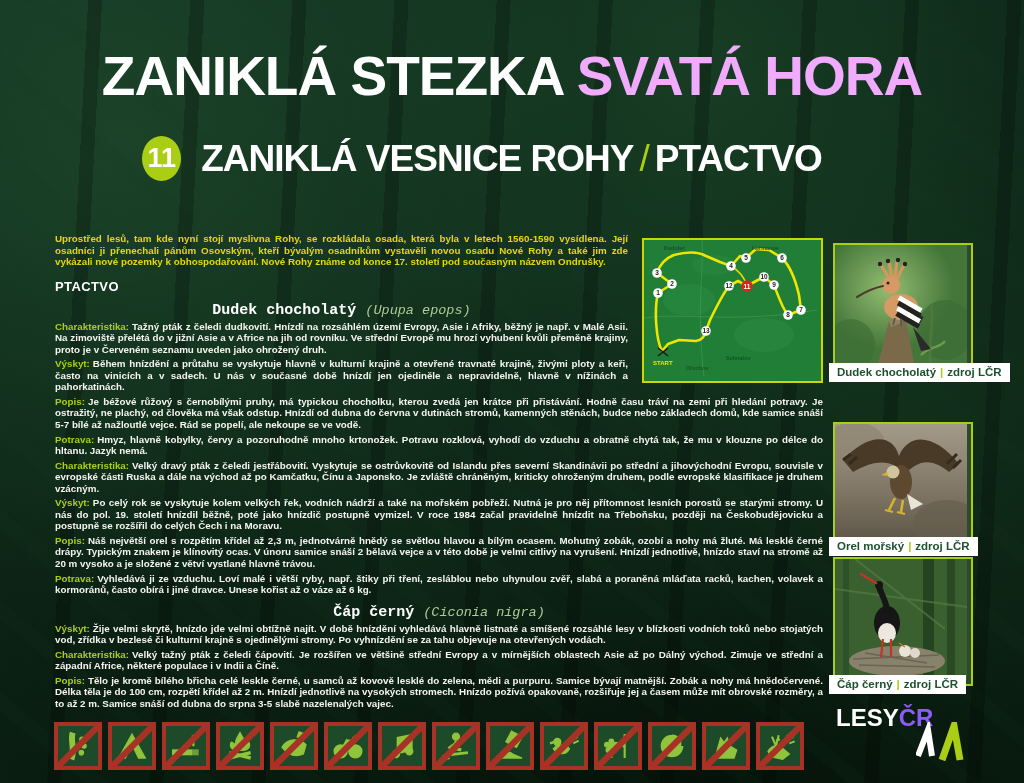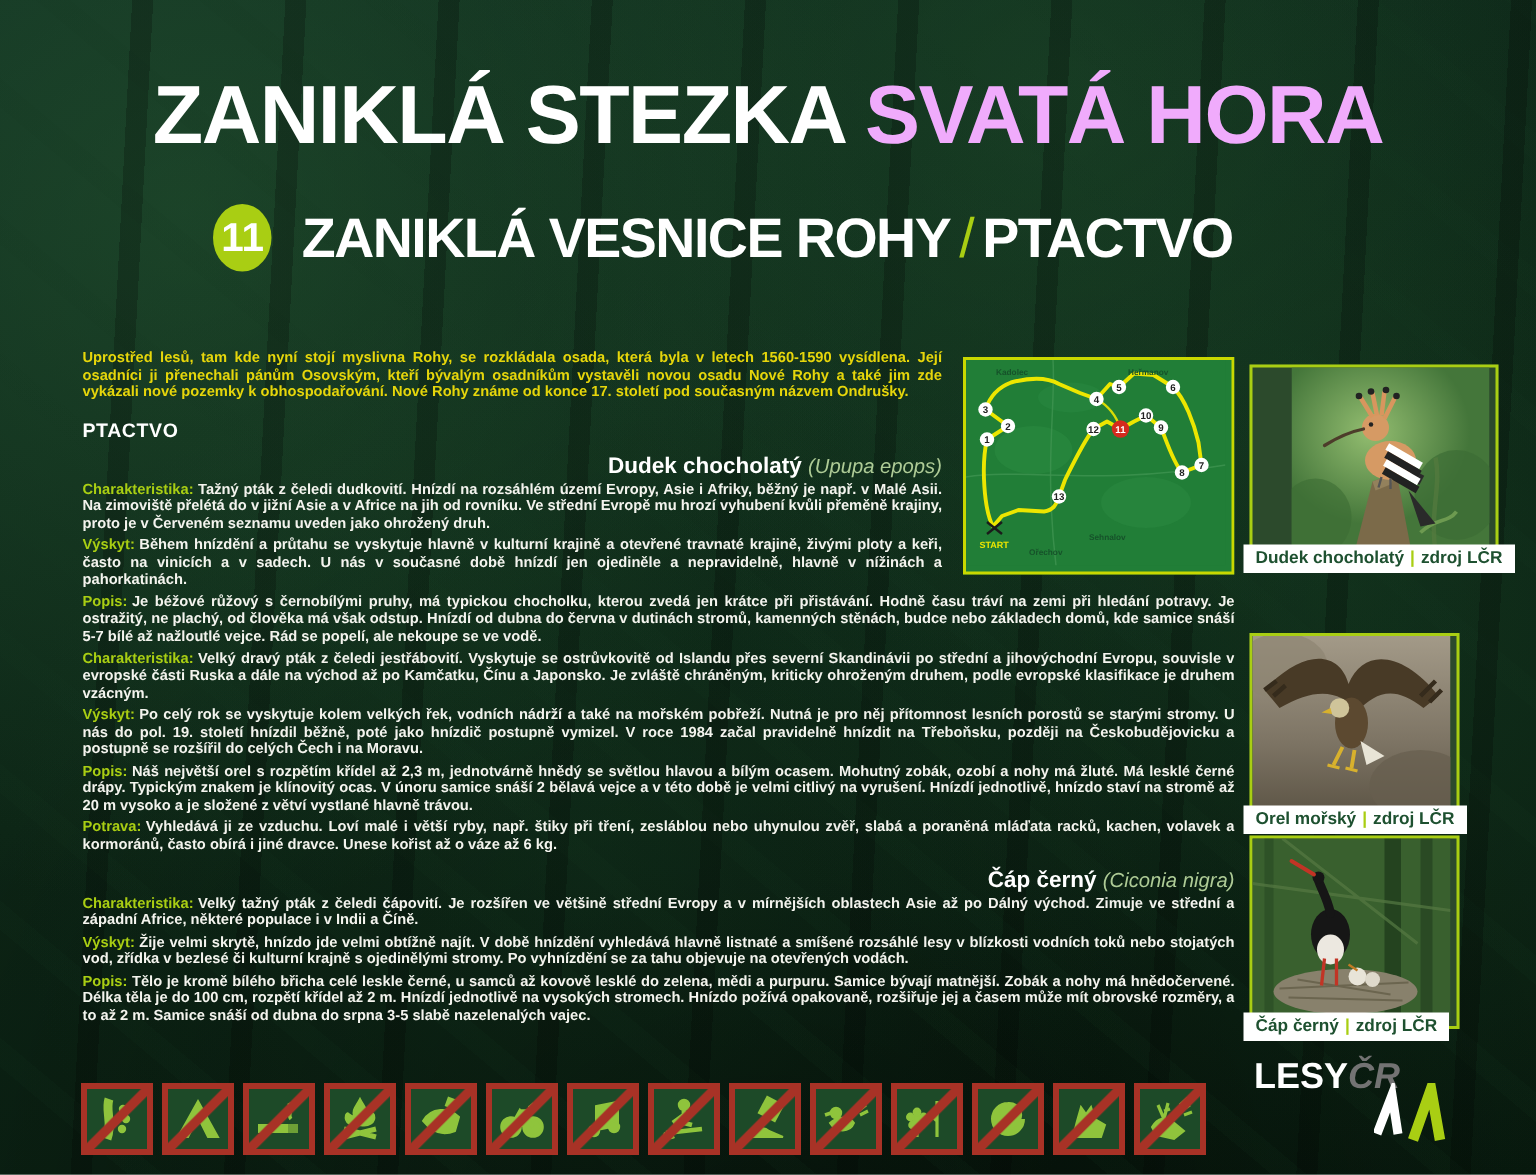--- a/index.html
+++ b/index.html
@@ -26,38 +26,38 @@
   .stop-badge{width:39px;height:45px;border-radius:50%;background:#a9ce13;color:#fff;
     display:flex;align-items:center;justify-content:center;font-size:27px;font-weight:bold;}
   .subtitle{font-size:37px;font-weight:bold;color:#fff;letter-spacing:-1px;white-space:nowrap;}
   .subtitle .sep{color:#a9ce13;font-weight:normal;padding:0 6px;}
   
   .content{position:absolute;left:55px;top:233px;width:768px;height:482px;overflow:hidden;
     color:#f4f4ee;text-align:justify;}
   .content p{margin:0 0 3px;font-size:9.8px;font-weight:bold;line-height:1.18;}
   .intro p{color:#e6d60b;}
   .section-h{font-size:13px;font-weight:bold;color:#fff;margin:11px 0 4px;text-align:left;letter-spacing:.4px;}
-  .species h3{margin:8px 0 2px;font-size:15px;font-weight:bold;color:#fff;text-align:right;}
+  .species h3{margin:8px 0 2px;font-size:15px;font-weight:bold;color:#fff;text-align:center;font-family:Liberation Mono, monospace;}
   .species .latin{font-style:italic;font-weight:normal;color:#aecb96;font-size:13.5px;}
   .lab{color:#a9ce13;margin-right:3px;}
   
   .map-card{float:right;width:177px;height:141px;margin:5px 0 10px 14px;
     border:2px solid #c9d800;background:#217e37;position:relative;}
   .map-card svg{display:block;}
   
   .photo-card{position:absolute;left:833px;width:136px;border:2px solid #a9ce13;background:#2c4a2c;}
   .photo-card svg{display:block;}
-  #card1{top:243px;height:127px;padding-left:26px;} #card2{top:422px;height:122px;} #card3{top:557px;height:125px;}
+  #card1{top:243px;height:127px;} #card2{top:422px;height:122px;} #card3{top:557px;height:125px;}
   .caption{position:absolute;left:-6px;bottom:-10px;background:#fff;padding:3px 8px 4px;
     font-size:11.5px;font-weight:bold;color:#1e5130;white-space:nowrap;}
   .caption .sep{color:#a9ce13;padding:0 4px;font-weight:bold;}
   
   .logo{position:absolute;left:836px;top:704px;width:150px;height:64px;}
   .logo-text{font-size:24px;font-weight:bold;color:#fff;letter-spacing:0;}
-  .logo-text .accent{color:#737373;font-style:italic;}
+  .logo-text .accent{color:#8b5cf6;}
   .logo-trees{position:absolute;left:80px;top:18px;}
   
   .signs-row{position:absolute;left:54px;top:722px;display:flex;gap:6px;}
   .sign{width:40px;height:40px;border:4px solid #a83226;background:#1d4a28;position:relative;}
   .sign svg{position:absolute;left:4px;top:4px;}
   .sign::after{content:"";position:absolute;inset:0;
     background:linear-gradient(135deg, transparent 44%, #a83226 46%, #a83226 55%, transparent 57%);}
   .ico{fill:#8fc43c;stroke:#8fc43c;}
 </style>
 </head>
@@ -129,33 +129,34 @@
       <p>Uprostřed lesů, tam kde nyní stojí myslivna Rohy, se rozkládala osada, která byla v letech 1560-1590 vysídlena. Její osadníci ji přenechali pánům Osovským, kteří bývalým osadníkům vystavěli novou osadu Nové Rohy a také jim zde vykázali nové pozemky k obhospodařování. Nové Rohy známe od konce 17. století pod současným názvem Ondrušky.</p>
     </div>
 
     <div class="section-h">PTACTVO</div>
 
     <div class="species">
       <h3><span>Dudek chocholatý</span> <span class="latin">(Upupa epops)</span></h3>
       <p><span class="lab">Charakteristika:</span><span>Tažný pták z čeledi dudkovití. Hnízdí na rozsáhlém území Evropy, Asie i Afriky, běžný je např. v Malé Asii. Na zimoviště přelétá do v jižní Asie a v Africe na jih od rovníku. Ve střední Evropě mu hrozí vyhubení kvůli přeměně krajiny, proto je v Červeném seznamu uveden jako ohrožený druh.</span></p>
       <p><span class="lab">Výskyt:</span><span>Během hnízdění a průtahu se vyskytuje hlavně v kulturní krajině a otevřené travnaté krajině, živými ploty a keři, často na vinicích a v sadech. U nás v současné době hnízdí jen ojediněle a nepravidelně, hlavně v nížinách a pahorkatinách.</span></p>
       <p><span class="lab">Popis:</span><span>Je béžové růžový s černobílými pruhy, má typickou chocholku, kterou zvedá jen krátce při přistávání. Hodně času tráví na zemi při hledání potravy. Je ostražitý, ne plachý, od člověka má však odstup. Hnízdí od dubna do června v dutinách stromů, kamenných stěnách, budce nebo základech domů, kde samice snáší 5-7 bílé až nažloutlé vejce. Rád se popelí, ale nekoupe se ve vodě.</span></p>
+      <p><span class="lab">Potrava:</span><span>Hmyz, hlavně kobylky, červy a pozoruhodně mnoho krtonožek. Potravu rozklová, vyhodí do vzduchu a obratně chytá tak, že mu v klouzne po délce do hltanu. Jazyk nemá.</span></p>
     </div>
 
     <div class="species">
       <p><span class="lab">Charakteristika:</span><span>Velký dravý pták z čeledi jestřábovití. Vyskytuje se ostrůvkovitě od Islandu přes severní Skandinávii po střední a jihovýchodní Evropu, souvisle v evropské části Ruska a dále na východ až po Kamčatku, Čínu a Japonsko. Je zvláště chráněným, kriticky ohroženým druhem, podle evropské klasifikace je druhem vzácným.</span></p>
       <p><span class="lab">Výskyt:</span><span>Po celý rok se vyskytuje kolem velkých řek, vodních nádrží a také na mořském pobřeží. Nutná je pro něj přítomnost lesních porostů se starými stromy. U nás do pol. 19. století hnízdil běžně, poté jako hnízdič postupně vymizel. V roce 1984 začal pravidelně hnízdit na Třeboňsku, později na Českobudějovicku a postupně se rozšířil do celých Čech i na Moravu.</span></p>
       <p><span class="lab">Popis:</span><span>Náš největší orel s rozpětím křídel až 2,3 m, jednotvárně hnědý se světlou hlavou a bílým ocasem. Mohutný zobák, ozobí a nohy má žluté. Má lesklé černé drápy. Typickým znakem je klínovitý ocas. V únoru samice snáší 2 bělavá vejce a v této době je velmi citlivý na vyrušení. Hnízdí jednotlivě, hnízdo staví na stromě až 20 m vysoko a je složené z větví vystlané hlavně trávou.</span></p>
       <p><span class="lab">Potrava:</span><span>Vyhledává ji ze vzduchu. Loví malé i větší ryby, např. štiky při tření, zesláblou nebo uhynulou zvěř, slabá a poraněná mláďata racků, kachen, volavek a kormoránů, často obírá i jiné dravce. Unese kořist až o váze až 6 kg.</span></p>
     </div>
 
     <div class="species">
       <h3><span>Čáp černý</span> <span class="latin">(Ciconia nigra)</span></h3>
+      <p><span class="lab">Výskyt:</span><span>Žije velmi skrytě, hnízdo jde velmi obtížně najít. V době hnízdění vyhledává hlavně listnaté a smíšené rozsáhlé lesy v blízkosti vodních toků nebo stojatých vod, zřídka v bezlesé či kulturní krajně s ojedinělými stromy. Po vyhnízdění se za tahu objevuje na otevřených vodách.</span></p>
       <p><span class="lab">Charakteristika:</span><span>Velký tažný pták z čeledi čápovití. Je rozšířen ve většině střední Evropy a v mírnějších oblastech Asie až po Dálný východ. Zimuje ve střední a západní Africe, některé populace i v Indii a Číně.</span></p>
-      <p><span class="lab">Výskyt:</span><span>Žije velmi skrytě, hnízdo jde velmi obtížně najít. V době hnízdění vyhledává hlavně listnaté a smíšené rozsáhlé lesy v blízkosti vodních toků nebo stojatých vod, zřídka v bezlesé či kulturní krajně s ojedinělými stromy. Po vyhnízdění se za tahu objevuje na otevřených vodách.</span></p>
       <p><span class="lab">Popis:</span><span>Tělo je kromě bílého břicha celé leskle černé, u samců až kovově lesklé do zelena, mědi a purpuru. Samice bývají matnější. Zobák a nohy má hnědočervené. Délka těla je do 100 cm, rozpětí křídel až 2 m. Hnízdí jednotlivě na vysokých stromech. Hnízdo požívá opakovaně, rozšiřuje jej a časem může mít obrovské rozměry, a to až 2 m. Samice snáší od dubna do srpna 3-5 slabě nazelenalých vajec.</span></p>
 
     </div>
   </div>
 
   <div class="photo-card" id="card1">
     <svg width="132" height="123" viewBox="0 0 132 123">
       <defs>
           <radialGradient id="g1" cx="40%" cy="35%">
             <stop offset="0%" stop-color="#93bd70"></stop>

